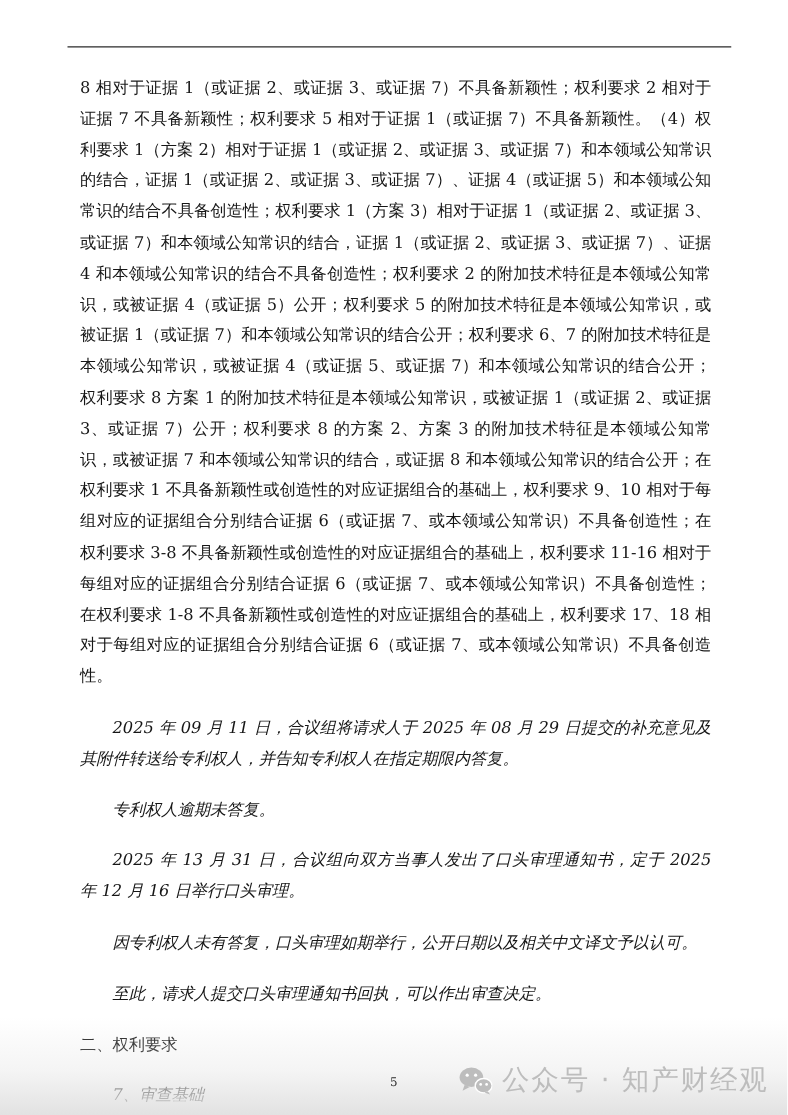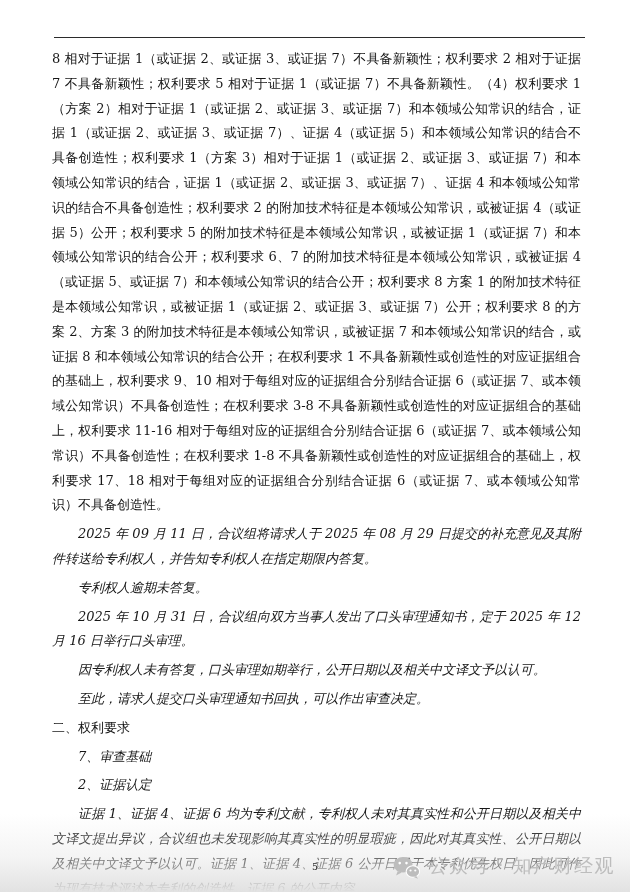--- a/index.html
+++ b/index.html
@@ -12,53 +12,53 @@
   }
   .top-rule {
     position:absolute; top:37px; left:54px; width:531px;
     border-top:1.2px solid #2b2b2b; height:0;
   }
   .content {
     position:absolute; top:43px; left:48px; width:537px;
     font-size:13px; line-height:24.8px; color:#161616;
     text-align:justify;
   }
-  .content p { margin:4px; padding:0; }
+  .content p { margin:16px; padding:0; }
   .ind { text-indent:2em;font-style:italic; }
   .bottom-shade {
     position:absolute; left:0; right:0; bottom:0; height:78px;
     background:linear-gradient(180deg, rgba(228,228,228,0) 0%, rgba(228,228,228,0.40) 55%, #e2e2e2 100%);
     pointer-events:none;
   }
   .page-num {
     position:absolute; left:0; width:630px; bottom:20px;
     text-align:center; font-size:9.5px; color:#2a2a2a;
   }
   .watermark {
     position:absolute; right:15px; bottom:13px;
-    display:flex; align-items:flex-end; gap:8px;
+    display:flex; align-items:center; gap:8px;
     color:#bdbdbd;
     font-family:"DejaVu Sans","Liberation Sans",sans-serif;
-    font-size:19px; letter-spacing:1.5px;
+    font-size:22px; letter-spacing:1.5px;
     white-space:nowrap;
   }
   .wechat-icon { display:inline-block; width:27px; height:23px; }
 </style>
 </head>
 <body>
 
 <div class="page">
 
   <div class="top-rule"></div>
 
   <div class="content">
     <p class="doc-par">8 相对于证据 1（或证据 2、或证据 3、或证据 7）不具备新颖性；权利要求 2 相对于证据 7 不具备新颖性；权利要求 5 相对于证据 1（或证据 7）不具备新颖性。（4）权利要求 1（方案 2）相对于证据 1（或证据 2、或证据 3、或证据 7）和本领域公知常识的结合，证据 1（或证据 2、或证据 3、或证据 7）、证据 4（或证据 5）和本领域公知常识的结合不具备创造性；权利要求 1（方案 3）相对于证据 1（或证据 2、或证据 3、或证据 7）和本领域公知常识的结合，证据 1（或证据 2、或证据 3、或证据 7）、证据 4 和本领域公知常识的结合不具备创造性；权利要求 2 的附加技术特征是本领域公知常识，或被证据 4（或证据 5）公开；权利要求 5 的附加技术特征是本领域公知常识，或被证据 1（或证据 7）和本领域公知常识的结合公开；权利要求 6、7 的附加技术特征是本领域公知常识，或被证据 4（或证据 5、或证据 7）和本领域公知常识的结合公开；权利要求 8 方案 1 的附加技术特征是本领域公知常识，或被证据 1（或证据 2、或证据 3、或证据 7）公开；权利要求 8 的方案 2、方案 3 的附加技术特征是本领域公知常识，或被证据 7 和本领域公知常识的结合，或证据 8 和本领域公知常识的结合公开；在权利要求 1 不具备新颖性或创造性的对应证据组合的基础上，权利要求 9、10 相对于每组对应的证据组合分别结合证据 6（或证据 7、或本领域公知常识）不具备创造性；在权利要求 3-8 不具备新颖性或创造性的对应证据组合的基础上，权利要求 11-16 相对于每组对应的证据组合分别结合证据 6（或证据 7、或本领域公知常识）不具备创造性；在权利要求 1-8 不具备新颖性或创造性的对应证据组合的基础上，权利要求 17、18 相对于每组对应的证据组合分别结合证据 6（或证据 7、或本领域公知常识）不具备创造性。</p>
     <p class="doc-par ind">2025 年 09 月 11 日，合议组将请求人于 2025 年 08 月 29 日提交的补充意见及其附件转送给专利权人，并告知专利权人在指定期限内答复。</p>
     <p class="doc-par ind">专利权人逾期未答复。</p>
-    <p class="doc-par ind">2025 年 10 月 31 日，合议组向双方当事人发出了口头审理通知书，定于 2025 年 12 月 16 日举行口头审理。</p>
+    <p class="doc-par ind">2025 年 13 月 31 日，合议组向双方当事人发出了口头审理通知书，定于 2025 年 12 月 16 日举行口头审理。</p>
     <p class="doc-par ind">因专利权人未有答复，口头审理如期举行，公开日期以及相关中文译文予以认可。</p>
     <p class="doc-par ind">至此，请求人提交口头审理通知书回执，可以作出审查决定。</p>
     <p class="doc-par">二、权利要求</p>
     <p class="doc-par ind">7、审查基础</p>
     <p class="doc-par ind">2、证据认定</p>
     <p class="doc-par ind">证据 1、证据 4、证据 6 均为专利文献，专利权人未对其真实性和公开日期以及相关中文译文提出异议，合议组也未发现影响其真实性的明显瑕疵，因此对其真实性、公开日期以及相关中文译文予以认可。证据 1、证据 4、证据 6 公开日早于本专利优先权日，因此可作为现有技术评述本专利的创造性，证据 6 的公开内容</p>
   </div>
 
   <div class="bottom-shade"></div>
 

